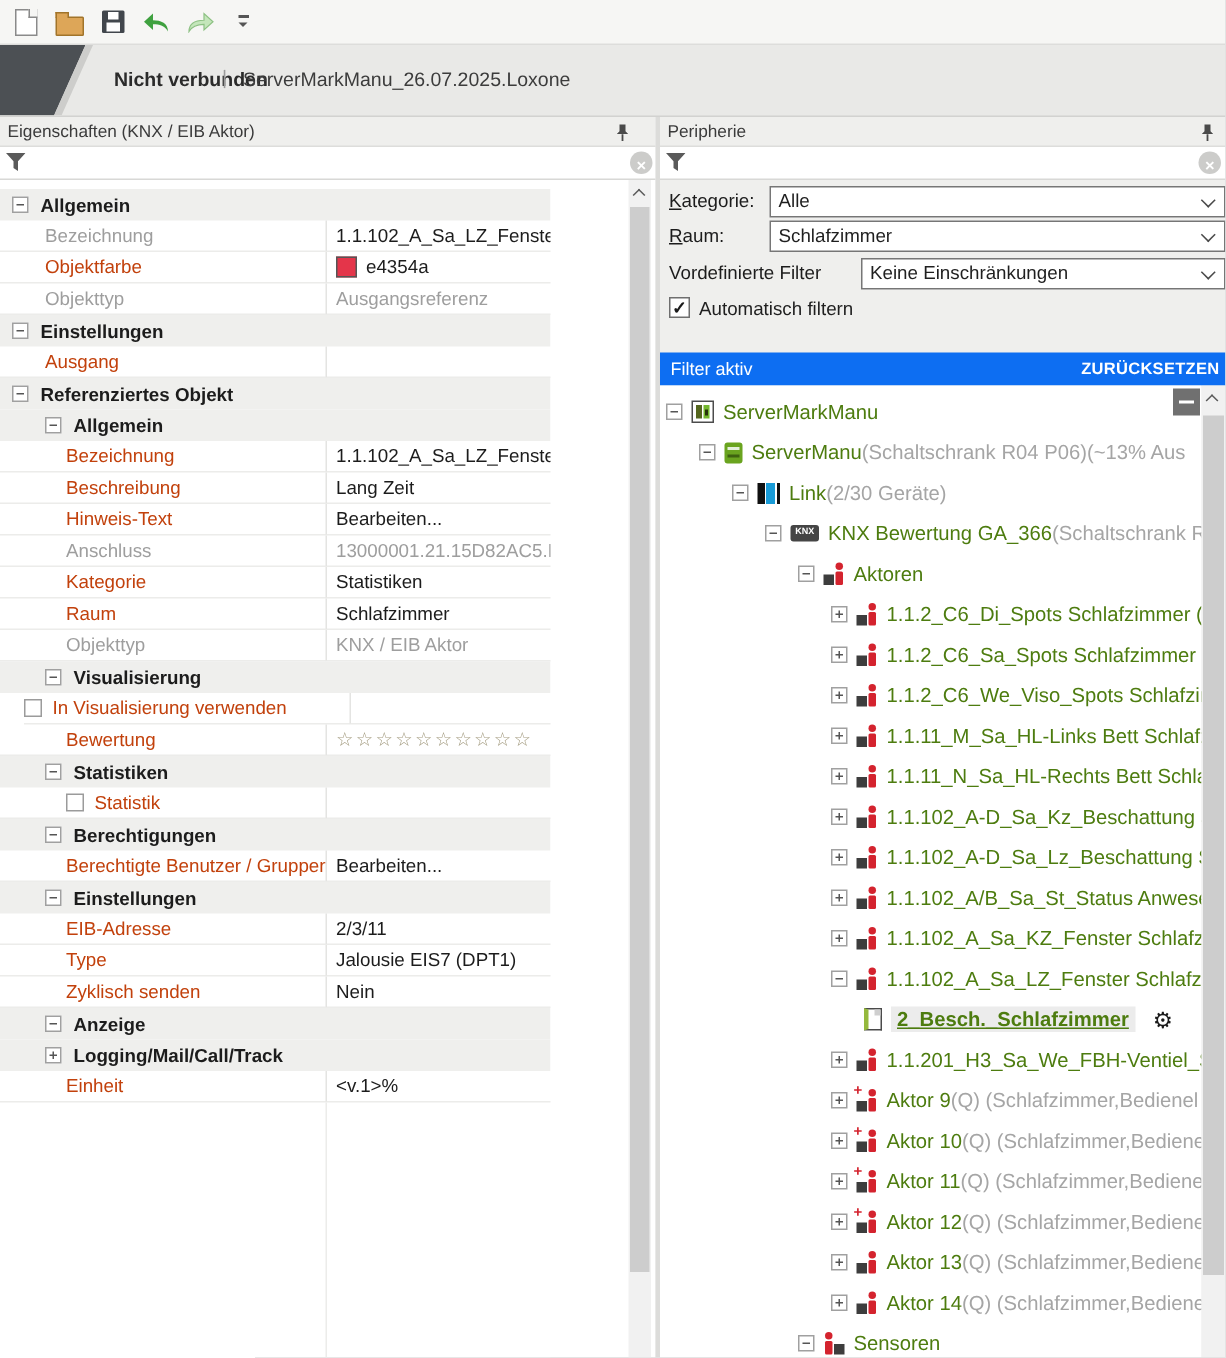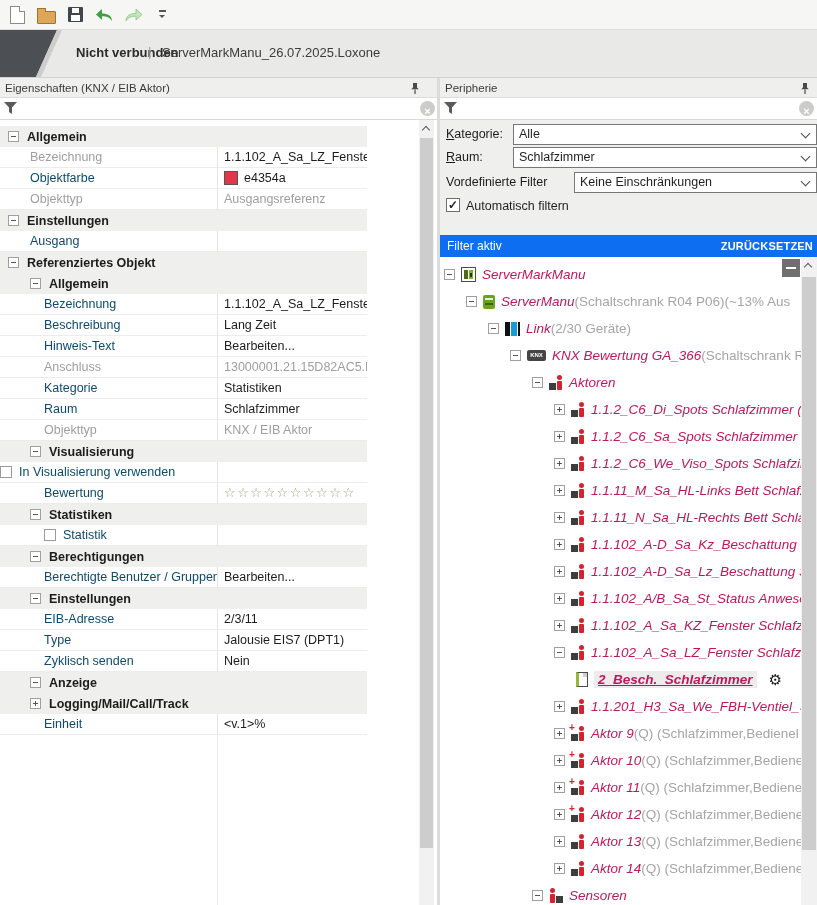--- a/index.html
+++ b/index.html
@@ -41,21 +41,21 @@
   .pin{position:absolute;top:4px;width:12px;height:13px;}
   .filterrow{position:absolute;left:0;top:20px;right:0;height:22px;background:#fff;border-bottom:1px solid #d8d8d6;box-sizing:border-box;}
   .funnel{position:absolute;left:4px;top:4px;}
   .clearbtn{position:absolute;top:3px;width:15px;height:15px;border-radius:50%;background:#ccccca;text-align:center;}
   .clearbtn::before{content:'\00d7';color:#fff;font-weight:bold;font-size:11px;line-height:15px;}
   
   .pg{position:absolute;left:0;top:42px;width:367px;bottom:0;background:#fff;overflow:hidden;padding-top:6px;}
   .pg-row{height:21px;display:flex;align-items:center;font-size:12.5px;box-sizing:border-box;}
   .pg-group{background:#efefed;font-weight:bold;color:#1c1c1c;}
   .pg-label{width:217px;flex:none;height:21px;line-height:20px;border-bottom:1px solid #ececea;
-            box-sizing:border-box;white-space:nowrap;overflow:hidden;color:#0c4a6e;display:flex;align-items:center;}
+            box-sizing:border-box;white-space:nowrap;overflow:hidden;color:#c2410c;display:flex;align-items:center;}
   .pg-label.gray{color:#9e9e9e;}
   .pg-value{width:183px;flex:none;height:21px;line-height:20px;border-left:1px solid #e4e4e2;border-bottom:1px solid #ececea;
             box-sizing:border-box;padding-left:6px;white-space:nowrap;overflow:hidden;color:#1c1c1c;display:flex;align-items:center;}
   .pg-value.gray{color:#9e9e9e;}
   .pg-fill{flex:1;height:21px;background:#efefed;}
   .exp{position:relative;width:11px;height:11px;border:1px solid #a0a0a0;background:#fff;flex:none;box-sizing:border-box;}
   .exp::before{content:'';position:absolute;left:2px;top:4px;width:5px;height:1px;background:#555;}
   .exp.plus::after{content:'';position:absolute;left:4px;top:2px;width:1px;height:5px;background:#555;}
   .pg-group .exp{margin-right:8px;}
   .pg-check{width:12px;height:12px;border:1px solid #9b9b9b;background:#fff;flex:none;margin-right:7px;box-sizing:border-box;}
@@ -81,21 +81,21 @@
   .bluebar{position:absolute;left:0;top:157px;right:0;height:22px;background:#0d6ef2;color:#fff;}
   .bluebar .l{position:absolute;left:7px;top:4px;font-size:12px;}
   .bluebar .r{position:absolute;right:4px;top:5px;font-size:11px;font-weight:bold;letter-spacing:.2px;}
   
   .tree{position:absolute;left:0;top:179px;width:361px;bottom:0;background:#fff;overflow:hidden;padding-top:4px;box-sizing:border-box;}
   .t-row{height:27px;display:flex;align-items:center;white-space:nowrap;overflow:hidden;font-size:13.5px;}
   .t-exp{position:relative;width:11px;height:11px;border:1px solid #a0a0a0;background:#fff;flex:none;
          box-sizing:border-box;margin-right:6px;}
   .t-exp::before{content:'';position:absolute;left:2px;top:4px;width:5px;height:1px;background:#555;}
   .t-exp.plus::after{content:'';position:absolute;left:4px;top:2px;width:1px;height:5px;background:#555;}
-  .t-name{color:#be185d;font-style:italic;}
+  .t-name{color:#4d7c0f;}
   .t-suffix{color:#a5a5a5;}
   .t-name.sel{background:#ececec;font-weight:bold;text-decoration:underline;padding:1px 4px;}
   .t-gear{margin-left:12px;font-size:15px;color:#1b1b1b;}
   .minusbtn{position:absolute;right:17px;top:181px;width:18px;height:18px;background:#707070;}
   .minusbtn::before{content:'';position:absolute;left:4px;top:8px;width:10px;height:2px;background:#fff;}
   
   .ti{position:relative;display:inline-block;flex:none;margin-right:6px;}
   .ti i{position:absolute;display:block;font-style:normal;}
   .ti-project{width:15px;height:15px;border:1px solid #4c4c4c;background:#fff;box-sizing:border-box;}
   .ti-project .a{left:2px;top:2px;width:4px;height:9px;background:#55661e;}
@@ -285,21 +285,21 @@
           <div class="pg-value gray">
             <span>KNX / EIB Aktor</span>
           </div>
           <div class="pg-fill"></div>
         </div>
         <div class="pg-row pg-group" style="padding-left: 30px;">
           <span class="exp"></span>
           <span>Visualisierung</span>
         </div>
         <div class="pg-row pg-prop">
-          <div class="pg-label" style="">
+          <div class="pg-label" style=" margin-left: 16px;">
             <span class="pg-check"></span>
             <span>In Visualisierung verwenden</span>
           </div>
           <div class="pg-value">
             <span></span>
           </div>
           <div class="pg-fill"></div>
         </div>
         <div class="pg-row pg-prop">
           <div class="pg-label" style="padding-left: 44px;">

